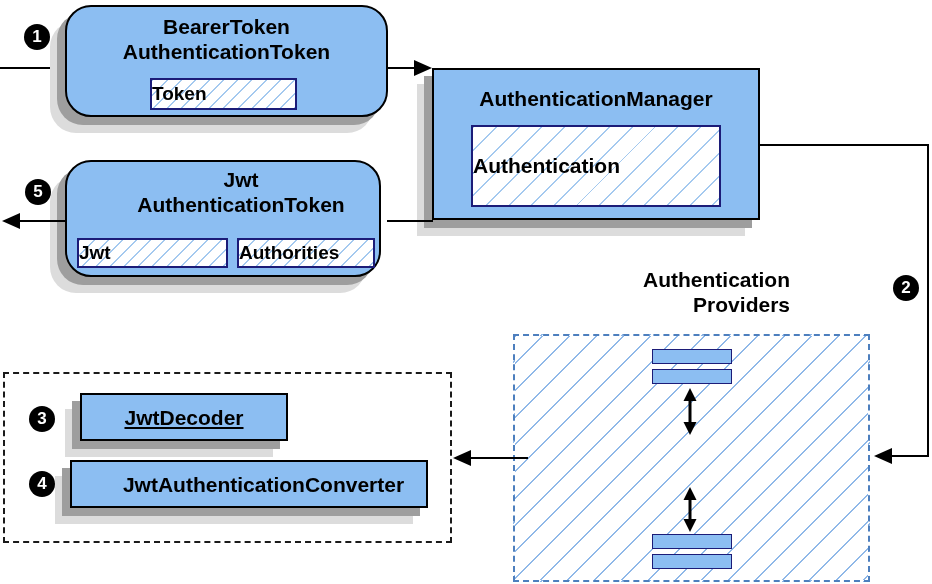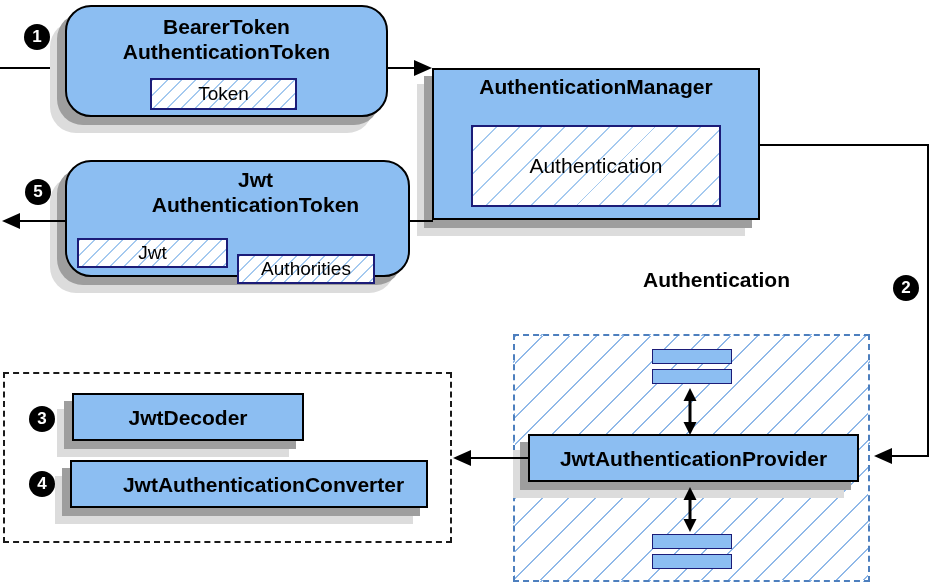--- a/index.html
+++ b/index.html
@@ -9,21 +9,21 @@
   }
   .node{
     position:absolute;background:#8cbef2;border:2px solid #000000;box-sizing:border-box;
     box-shadow:-8px 8px 0 #9e9e9e,-15px 16px 0 #dcdcdc;
   }
   .rounded{border-radius:26px;}
   .title{font-weight:bold;font-size:21px;line-height:25px;text-align:center;}
   .center-flex{display:flex;align-items:center;justify-content:center;}
   .chip{
     position:absolute;background:#fff;border:2px solid #1c1c78;box-sizing:border-box;
-    display:flex;align-items:center;justify-content:center;font-weight:normal;font-size:19px;
+    display:flex;align-items:center;justify-content:flex-start;font-weight:bold;font-size:19px;
   }
   .hatch-sm{background-image:repeating-linear-gradient(135deg,#a4c9ef 0,#a4c9ef 1.4px,transparent 1.4px,transparent 10px);}
   .hatch-md{background-image:repeating-linear-gradient(135deg,#a4c9ef 0,#a4c9ef 1.4px,transparent 1.4px,transparent 16px);}
   .hatch-lg{background-image:repeating-linear-gradient(135deg,#8fb8e8 0,#8fb8e8 1.4px,transparent 1.4px,transparent 19px);}
   .dashed-blue{
     position:absolute;left:513px;top:334px;width:357px;height:248px;box-sizing:border-box;
     border:2px dashed #4d7fbe;background-color:#fff;
   }
   .dashed-black{
     position:absolute;left:3px;top:372px;width:449px;height:171px;box-sizing:border-box;
@@ -74,83 +74,81 @@
     </div>
     <div class="chip hatch-sm" style="left:83px;top:71px;width:147px;height:32px;">
       <span>Token</span>
     </div>
   </div>
 
   <div class="hline" style="left:388px;top:67px;width:28px;"></div>
   <div class="arr-r" style="left:414px;top:60px;"></div>
 
   <div class="node" style="left:432px;top:68px;width:328px;height:152px;">
-    <div class="title" style="margin-top:4px;">AuthenticationManager</div>
+    <div class="title" style="margin-top:16px;">AuthenticationManager</div>
     <div class="chip hatch-md" style="left:37px;top:55px;width:250px;height:82px;font-size:21px;">
       <span>Authentication</span>
     </div>
   </div>
 
   <div class="hline" style="left:387px;top:220px;width:46px;"></div>
 
-  <div class="node rounded" style="left:65px;top:160px;width:345px;height:117px;padding-left:36px;">
+  <div class="node rounded" style="left:65px;top:160px;width:316px;height:117px;padding-left:36px;">
     <div class="title" style="margin-top:5px;">
       <div>Jwt</div>
       <div>AuthenticationToken</div>
     </div>
     <div class="chip hatch-sm" style="left:10px;top:76px;width:151px;height:30px;">
       <span>Jwt</span>
     </div>
-    <div class="chip hatch-sm" style="left:170px;top:76px;width:138px;height:30px;margin-top:16px;">
+    <div class="chip hatch-sm" style="left:170px;top:76px;width:138px;height:30px;">
       <span>Authorities</span>
     </div>
   </div>
 
   <div class="hline" style="left:18px;top:220px;width:49px;"></div>
   <div class="arr-l" style="left:2px;top:213px;"></div>
 
   <div class="hline" style="left:758px;top:144px;width:171px;"></div>
   <div class="vline" style="left:927px;top:144px;height:313px;"></div>
   <div class="hline" style="left:892px;top:455px;width:37px;"></div>
   <div class="arr-l" style="left:874px;top:448px;"></div>
 
   <div class="group-label">
     <div>Authentication</div>
+    <div>Providers</div>
   </div>
 
   <div class="dashed-blue hatch-lg"></div>
 
   <div class="bar" style="top:349px;"></div>
   <div class="bar" style="top:369px;"></div>
 
   <svg class="dbl-arrow" style="top:388px;height:47px;" viewBox="0 0 16 47">
     <line x1="8" y1="9" x2="8" y2="38" stroke="#000" stroke-width="3"></line>
     <path d="M8 0 L14.5 13 L1.5 13 Z" fill="#000"></path>
     <path d="M8 47 L14.5 34 L1.5 34 Z" fill="#000"></path>
   </svg>
 
-  <div class="node center-flex" style="left:528px;top:434px;width:331px;height:48px;">
-    <div class="title">JwtAuthenticationProvider</div>
-  </div>
 
   <svg class="dbl-arrow" style="top:487px;height:45px;" viewBox="0 0 16 45">
     <line x1="8" y1="9" x2="8" y2="36" stroke="#000" stroke-width="3"></line>
     <path d="M8 0 L14.5 13 L1.5 13 Z" fill="#000"></path>
     <path d="M8 45 L14.5 32 L1.5 32 Z" fill="#000"></path>
   </svg>
 
   <div class="bar" style="top:534px;"></div>
   <div class="bar" style="top:554px;"></div>
 
   <div class="hline" style="left:471px;top:457px;width:57px;"></div>
   <div class="arr-l" style="left:453px;top:450px;"></div>
 
   <div class="dashed-black"></div>
 
-  <div class="node center-flex" style="left:72px;top:393px;width:232px;height:48px;">
+  <div class="node center-flex" style="left:80px;top:393px;width:208px;height:48px;text-decoration:underline;">
     <div class="title">JwtDecoder</div>
   </div>
 
   <div class="node center-flex" style="left:70px;top:460px;width:358px;height:48px;padding-left:29px;">
     <div class="title">JwtAuthenticationConverter</div>
   </div>
 
 </div>
 
 </body></html>

